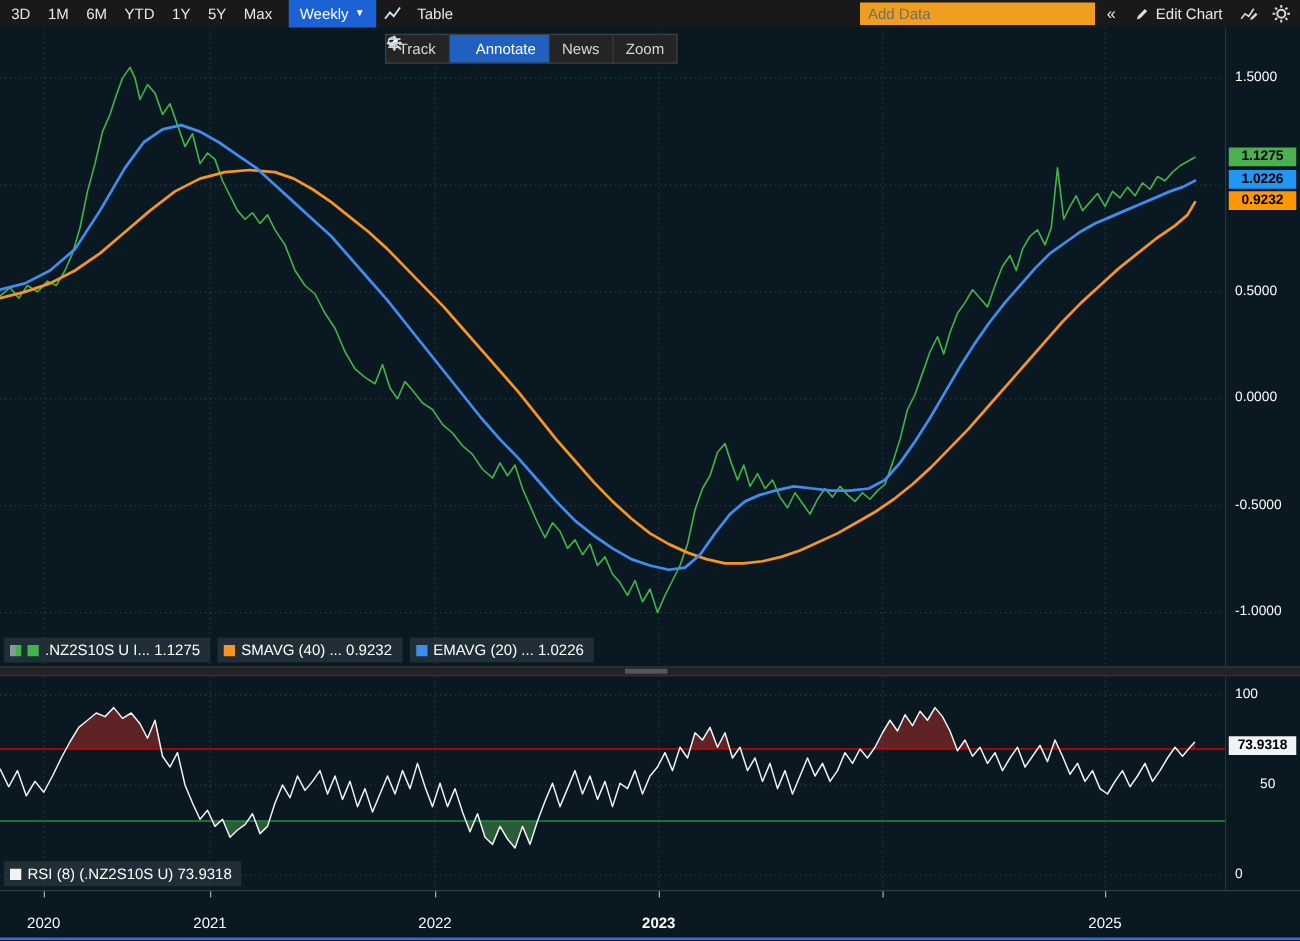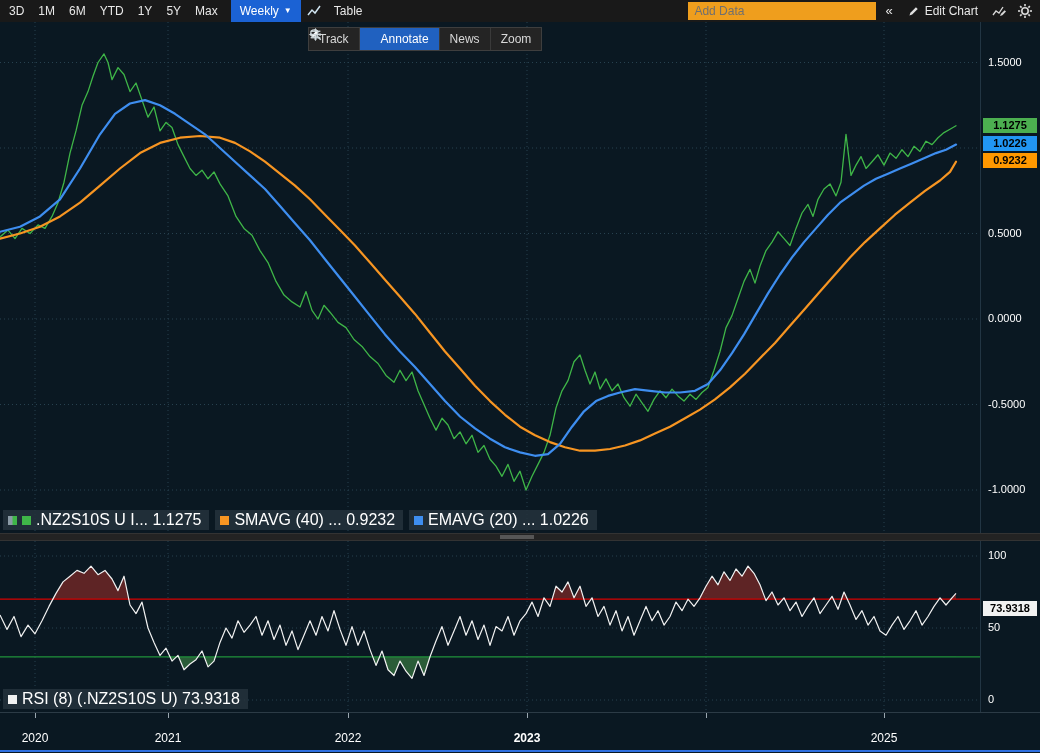--- a/index.html
+++ b/index.html
@@ -28,21 +28,21 @@
   
   .main-panel{position:absolute;top:22px;left:0;width:1040px;height:511px;}
   .rsi-panel{position:absolute;top:541px;left:0;width:1040px;height:171px;}
   .main-panel svg,.rsi-panel svg{position:absolute;left:0;top:0;display:block;cursor:crosshair;}
 
   .y-axis{position:absolute;left:980px;top:0;width:60px;height:100%;border-left:1px solid #223543;pointer-events:none;}
   .axis-label{position:absolute;left:7px;font-size:11px;color:#ffffff;white-space:nowrap;}
   .badge{position:absolute;left:2px;width:54px;height:15px;line-height:15px;font-size:11px;font-weight:bold;color:#000;text-align:center;}
   .rsi-badge{position:absolute;left:2px;width:54px;height:15px;line-height:15px;font-size:11px;font-weight:bold;color:#000;text-align:center;background:#f2f2f2;}
 
-  .legend-row{position:absolute;left:3px;bottom:3px;display:flex;gap:6px;font-size:16px;color:#fff;z-index:5;}
+  .legend-row{position:absolute;left:3px;bottom:3px;display:flex;gap:6px;font-size:12px;color:#fff;z-index:5;}
   .legend-chip{display:flex;align-items:center;gap:5px;background:rgba(36,50,60,0.85);padding:0 8px 0 5px;height:20px;cursor:pointer;}
   .swatch{width:9px;height:9px;display:inline-block;}
   .instr-icon{width:9px;height:9px;display:inline-block;background:linear-gradient(90deg,#8a9aa5 0 45%,#3fb648 55% 100%);}
 
   
   .splitter{position:absolute;top:533px;left:0;width:1040px;height:8px;background:#232323;border-top:1px solid #333;border-bottom:1px solid #333;box-sizing:border-box;cursor:row-resize;}
   .handle{position:absolute;left:500px;top:1px;width:34px;height:4px;background:#565656;}
 
   
   .x-axis{position:absolute;top:712px;left:0;width:1040px;height:39px;border-top:1px solid #2c3b46;color:#fff;font-size:12px;}
@@ -217,23 +217,23 @@
         <line x1="527" x2="527" y1="0" y2="171" stroke="#27414f" stroke-dasharray="1,3"></line>
         <line x1="706" x2="706" y1="0" y2="171" stroke="#27414f" stroke-dasharray="1,3"></line>
         <line x1="884" x2="884" y1="0" y2="171" stroke="#27414f" stroke-dasharray="1,3"></line>
         <path d="M0,74.0L7,88.4L14,75.5L21,95.6L28,84.1L35,92.8L42,79.8L49,65.4L56,52.4L63,40.9L70,35.2L77,29.4L84,32.3L91,25.1L98,33.7L105,29.4L112,38.0L118,49.6L124,35.2L130,64.0L136,72.6L142,61.1L148,87.0L154,101.4L160,114.4L166,107.2L172,120.1L178,114.4L184,128.8L190,123.0L196,118.7L202,110.0L208,125.9L214,120.1L220,101.4L226,87.0L232,97.1L238,79.8L244,91.3L250,84.1L256,75.5L262,94.2L268,79.8L274,98.5L280,84.1L286,104.3L292,89.9L298,108.6L304,94.2L310,79.8L316,94.2L322,75.5L328,89.9L334,69.7L340,88.4L346,104.3L352,85.6L358,104.3L364,89.9L370,108.6L376,124.4L382,110.0L388,128.8L394,134.5L400,120.1L406,130.2L412,137.4L418,120.1L424,134.5L430,115.8L436,100.0L442,85.6L448,104.3L454,89.9L460,75.5L466,94.2L472,79.8L478,98.5L484,84.1L490,104.3L496,85.6L502,89.9L508,75.5L514,94.2L520,79.8L526,72.6L532,61.1L538,75.5L544,56.8L550,65.4L556,45.2L562,51.0L568,40.9L574,56.8L580,45.2L586,65.4L592,56.8L598,75.5L604,65.4L610,84.1L616,69.7L622,89.9L628,75.5L634,94.2L640,79.8L646,65.4L652,79.8L658,69.7L664,84.1L670,75.5L676,61.1L682,69.7L688,58.2L694,65.4L700,56.8L706,45.2L712,35.2L718,43.8L724,30.8L730,39.5L736,28.0L742,35.2L748,25.1L754,32.3L760,43.8L766,59.6L772,51.0L778,64.0L784,56.8L790,69.7L796,61.1L802,75.5L808,65.4L814,56.8L820,72.6L826,64.0L832,55.3L838,68.3L844,51.0L850,64.0L856,78.4L862,69.7L868,84.1L874,75.5L880,89.9L886,94.2L892,84.1L898,75.5L904,88.4L910,79.8L916,69.7L922,84.1L928,75.5L934,65.4L940,56.8L946,64.0L952,56.8L956,52.4L956,58.2L0,58.2Z" fill="rgba(150,45,40,0.6)" clip-path="url(#clip-ob)"></path>
         <path d="M0,74.0L7,88.4L14,75.5L21,95.6L28,84.1L35,92.8L42,79.8L49,65.4L56,52.4L63,40.9L70,35.2L77,29.4L84,32.3L91,25.1L98,33.7L105,29.4L112,38.0L118,49.6L124,35.2L130,64.0L136,72.6L142,61.1L148,87.0L154,101.4L160,114.4L166,107.2L172,120.1L178,114.4L184,128.8L190,123.0L196,118.7L202,110.0L208,125.9L214,120.1L220,101.4L226,87.0L232,97.1L238,79.8L244,91.3L250,84.1L256,75.5L262,94.2L268,79.8L274,98.5L280,84.1L286,104.3L292,89.9L298,108.6L304,94.2L310,79.8L316,94.2L322,75.5L328,89.9L334,69.7L340,88.4L346,104.3L352,85.6L358,104.3L364,89.9L370,108.6L376,124.4L382,110.0L388,128.8L394,134.5L400,120.1L406,130.2L412,137.4L418,120.1L424,134.5L430,115.8L436,100.0L442,85.6L448,104.3L454,89.9L460,75.5L466,94.2L472,79.8L478,98.5L484,84.1L490,104.3L496,85.6L502,89.9L508,75.5L514,94.2L520,79.8L526,72.6L532,61.1L538,75.5L544,56.8L550,65.4L556,45.2L562,51.0L568,40.9L574,56.8L580,45.2L586,65.4L592,56.8L598,75.5L604,65.4L610,84.1L616,69.7L622,89.9L628,75.5L634,94.2L640,79.8L646,65.4L652,79.8L658,69.7L664,84.1L670,75.5L676,61.1L682,69.7L688,58.2L694,65.4L700,56.8L706,45.2L712,35.2L718,43.8L724,30.8L730,39.5L736,28.0L742,35.2L748,25.1L754,32.3L760,43.8L766,59.6L772,51.0L778,64.0L784,56.8L790,69.7L796,61.1L802,75.5L808,65.4L814,56.8L820,72.6L826,64.0L832,55.3L838,68.3L844,51.0L850,64.0L856,78.4L862,69.7L868,84.1L874,75.5L880,89.9L886,94.2L892,84.1L898,75.5L904,88.4L910,79.8L916,69.7L922,84.1L928,75.5L934,65.4L940,56.8L946,64.0L952,56.8L956,52.4L956,115.8L0,115.8Z" fill="rgba(70,150,75,0.55)" clip-path="url(#clip-os)"></path>
         <line x1="0" x2="980" y1="58.2" y2="58.2" stroke="#d40000" stroke-width="1.2"></line>
         <line x1="0" x2="980" y1="115.8" y2="115.8" stroke="#1f8f3a" stroke-width="1.2"></line>
         <polyline points="0,74.0 7,88.4 14,75.5 21,95.6 28,84.1 35,92.8 42,79.8 49,65.4 56,52.4 63,40.9 70,35.2 77,29.4 84,32.3 91,25.1 98,33.7 105,29.4 112,38.0 118,49.6 124,35.2 130,64.0 136,72.6 142,61.1 148,87.0 154,101.4 160,114.4 166,107.2 172,120.1 178,114.4 184,128.8 190,123.0 196,118.7 202,110.0 208,125.9 214,120.1 220,101.4 226,87.0 232,97.1 238,79.8 244,91.3 250,84.1 256,75.5 262,94.2 268,79.8 274,98.5 280,84.1 286,104.3 292,89.9 298,108.6 304,94.2 310,79.8 316,94.2 322,75.5 328,89.9 334,69.7 340,88.4 346,104.3 352,85.6 358,104.3 364,89.9 370,108.6 376,124.4 382,110.0 388,128.8 394,134.5 400,120.1 406,130.2 412,137.4 418,120.1 424,134.5 430,115.8 436,100.0 442,85.6 448,104.3 454,89.9 460,75.5 466,94.2 472,79.8 478,98.5 484,84.1 490,104.3 496,85.6 502,89.9 508,75.5 514,94.2 520,79.8 526,72.6 532,61.1 538,75.5 544,56.8 550,65.4 556,45.2 562,51.0 568,40.9 574,56.8 580,45.2 586,65.4 592,56.8 598,75.5 604,65.4 610,84.1 616,69.7 622,89.9 628,75.5 634,94.2 640,79.8 646,65.4 652,79.8 658,69.7 664,84.1 670,75.5 676,61.1 682,69.7 688,58.2 694,65.4 700,56.8 706,45.2 712,35.2 718,43.8 724,30.8 730,39.5 736,28.0 742,35.2 748,25.1 754,32.3 760,43.8 766,59.6 772,51.0 778,64.0 784,56.8 790,69.7 796,61.1 802,75.5 808,65.4 814,56.8 820,72.6 826,64.0 832,55.3 838,68.3 844,51.0 850,64.0 856,78.4 862,69.7 868,84.1 874,75.5 880,89.9 886,94.2 892,84.1 898,75.5 904,88.4 910,79.8 916,69.7 922,84.1 928,75.5 934,65.4 940,56.8 946,64.0 952,56.8 956,52.4" fill="none" stroke="#f2f2f2" stroke-width="1.2" stroke-linejoin="round"></polyline>
       </svg>
     <div class="y-axis" id="rsi-axis">
-      <div class="rsi-badge" id="rsi-badge" style="top: 60px;">73.9318</div>
+      <div class="rsi-badge" id="rsi-badge" style="top: 48px;">73.9318</div>
     <div class="axis-label" style="top: 8px;">100</div>
-        <div class="axis-label" style="top: 80px;">50</div>
+        <div class="axis-label" style="top: 80px; margin-left: 20px;">50</div>
         <div class="axis-label" style="top: 152px;">0</div>
       </div>
     <div class="legend-row">
       <div class="legend-chip">
         <span class="swatch" id="rsi-swatch" style="background: rgb(242, 242, 242);"></span>
         <span>RSI (8) (.NZ2S10S U) 73.9318</span>
       </div>
     </div>
   </div>
 

